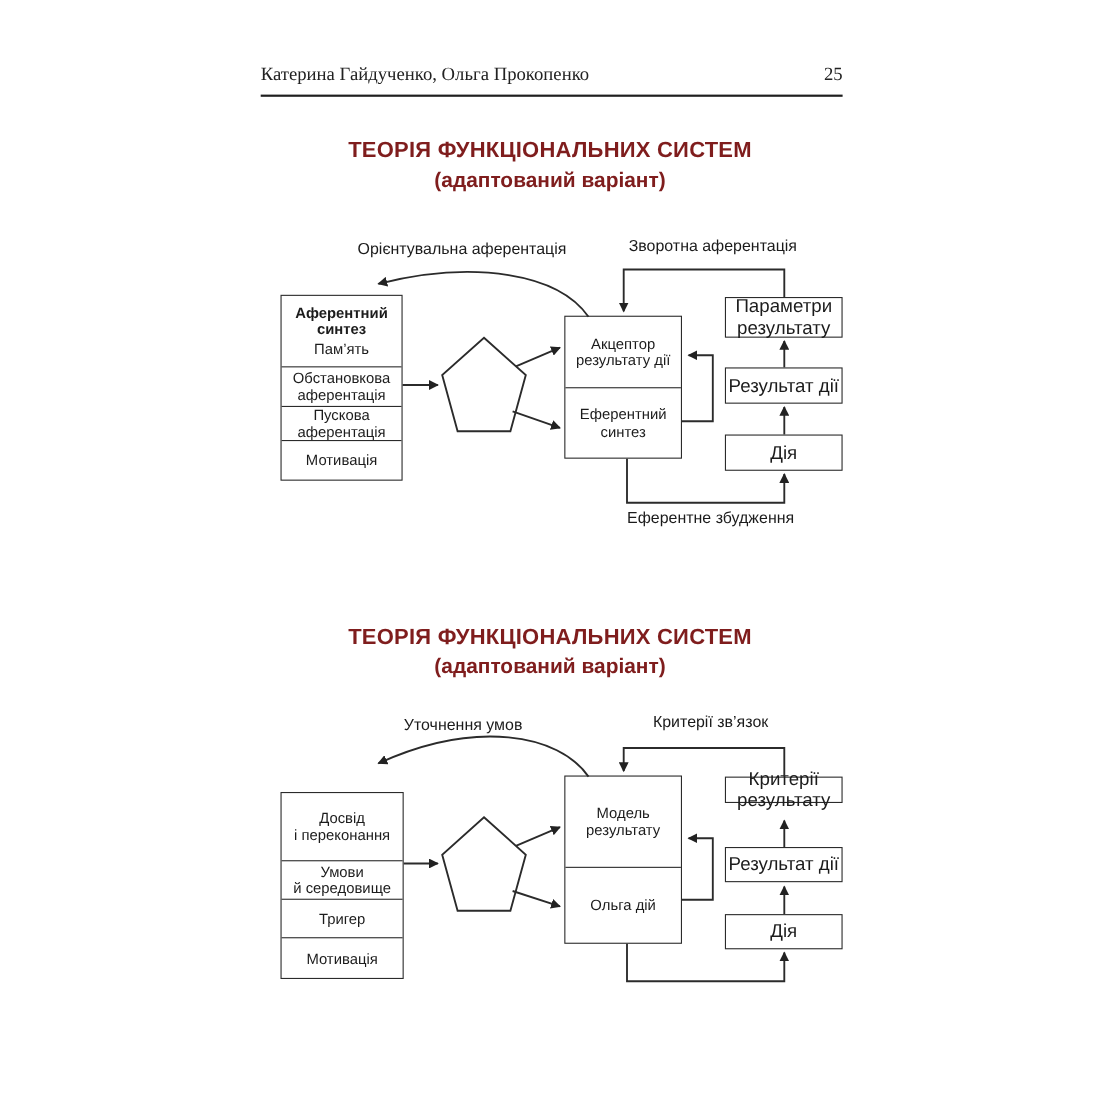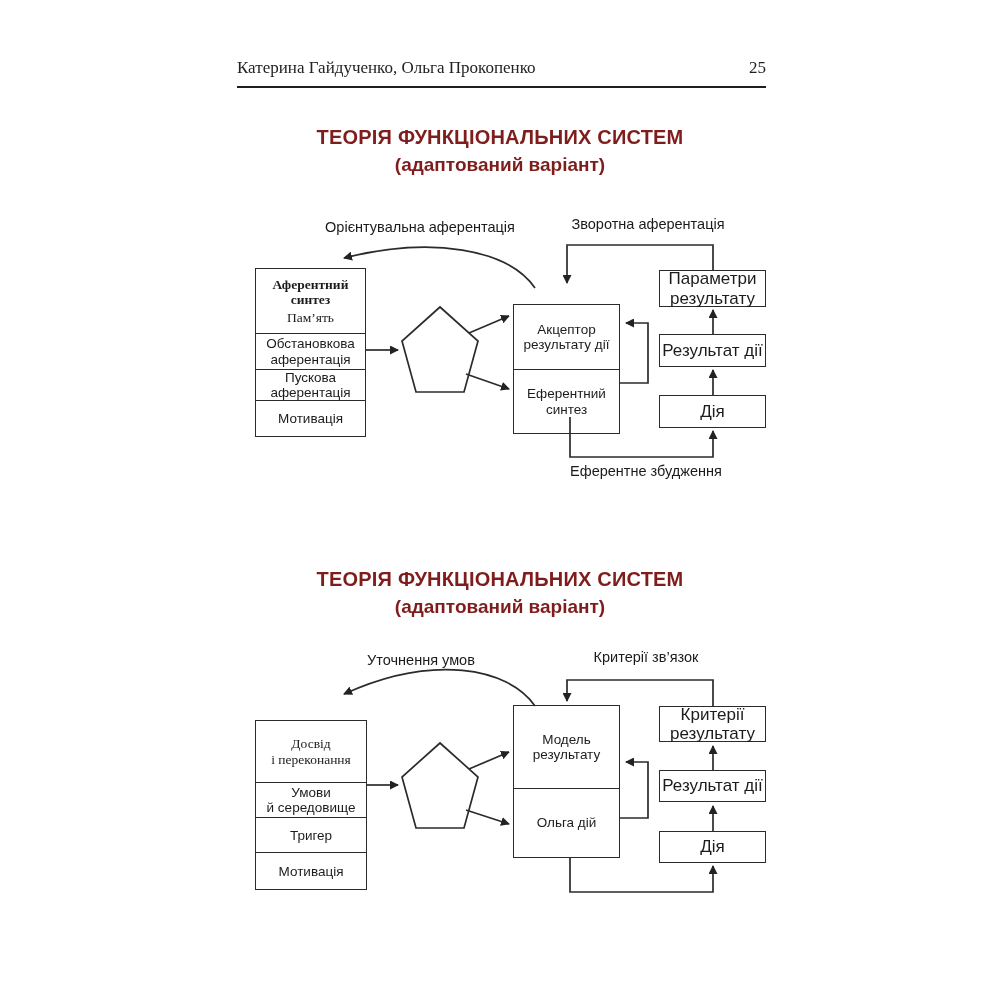--- a/index.html
+++ b/index.html
@@ -18,21 +18,21 @@
   
   .flabel{position:absolute;font-size:14.5px;color:#1b1b1b;text-align:center;white-space:nowrap;}
   
   .box,.stack{position:absolute;border:1.6px solid #2b2b2b;background:#fff;box-sizing:border-box;}
   .box{display:flex;align-items:center;justify-content:center;text-align:center;
        font-size:17px;line-height:1.13;white-space:pre-line;}
   .stack{display:flex;flex-direction:column;}
   .stack .cell{box-sizing:border-box;border-top:1.5px solid #2b2b2b;display:flex;
                flex-direction:column;align-items:center;justify-content:center;
                text-align:center;font-size:13.5px;line-height:1.13;white-space:pre-line;}
-  .stack .cell:first-child{border-top:none;font-family:Liberation Serif, serif;}
+  .stack .cell:first-child{border-top:none;}
   .cell .hd{font-weight:bold;}
   .cell .sub{margin-top:3px;}
   .twocell{position:absolute;border:1.6px solid #2b2b2b;background:#fff;box-sizing:border-box;
            display:flex;flex-direction:column;}
   .twocell .cell{box-sizing:border-box;border-top:1.5px solid #2b2b2b;display:flex;
                  align-items:center;justify-content:center;text-align:center;
                  font-size:13.5px;line-height:1.13;white-space:pre-line;}
   .twocell .cell:first-child{border-top:none;}
   .pentalabel{position:absolute;width:96px;text-align:center;font-size:13.5px;
               line-height:1.13;white-space:pre-line;}
@@ -64,21 +64,21 @@
 синтез</div>
       <div class="sub">Пам’ять</div>
     </div>
     <div class="cell" style="height:36px;">Обстановкова
 аферентація</div>
     <div class="cell" style="height:32px;">Пускова
 аферентація</div>
     <div class="cell" style="height:36px;">Мотивація</div>
   </div>
 
-  <div class="twocell" style="left:513px;top:304px;width:107px;height:130px;">
+  <div class="twocell" style="left:513px;top:287px;width:107px;height:130px;">
     <div class="cell" style="height:64px;">Акцептор
 результату дії</div>
     <div class="cell" style="flex:1;">Еферентний
 синтез</div>
   </div>
 
   <div class="box" style="left:659px;top:270px;width:107px;height:37px;">Параметри
 результату</div>
   <div class="box" style="left:659px;top:334px;width:107px;height:33px;">Результат дії</div>
   <div class="box" style="left:659px;top:395px;width:107px;height:33px;">Дія</div>
@@ -102,21 +102,21 @@
     <div class="cell" style="height:36px;">Тригер</div>
     <div class="cell" style="height:37px;">Мотивація</div>
   </div>
 
   <div class="twocell" style="left:513px;top:705px;width:107px;height:153px;">
     <div class="cell" style="height:82px;">Модель
 результату</div>
     <div class="cell" style="flex:1;">Ольга дій</div>
   </div>
 
-  <div class="box" style="left:659px;top:706px;width:107px;height:36px;">Критерії
+  <div class="box" style="left:659px;top:706px;width:107px;height:24px;">Критерії
 результату</div>
   <div class="box" style="left:659px;top:770px;width:107px;height:32px;">Результат дії</div>
   <div class="box" style="left:659px;top:831px;width:107px;height:32px;">Дія</div>
 
   <div class="pentalabel" style="left:392px;top:776px;">Ухвалення
 рішення</div>
 
   <svg class="wires" width="1000" height="1000" viewBox="0 0 1000 1000">
     <defs>
       <marker id="ah" markerWidth="10" markerHeight="9" refX="8" refY="4.5" orient="auto" markerUnits="userSpaceOnUse">

